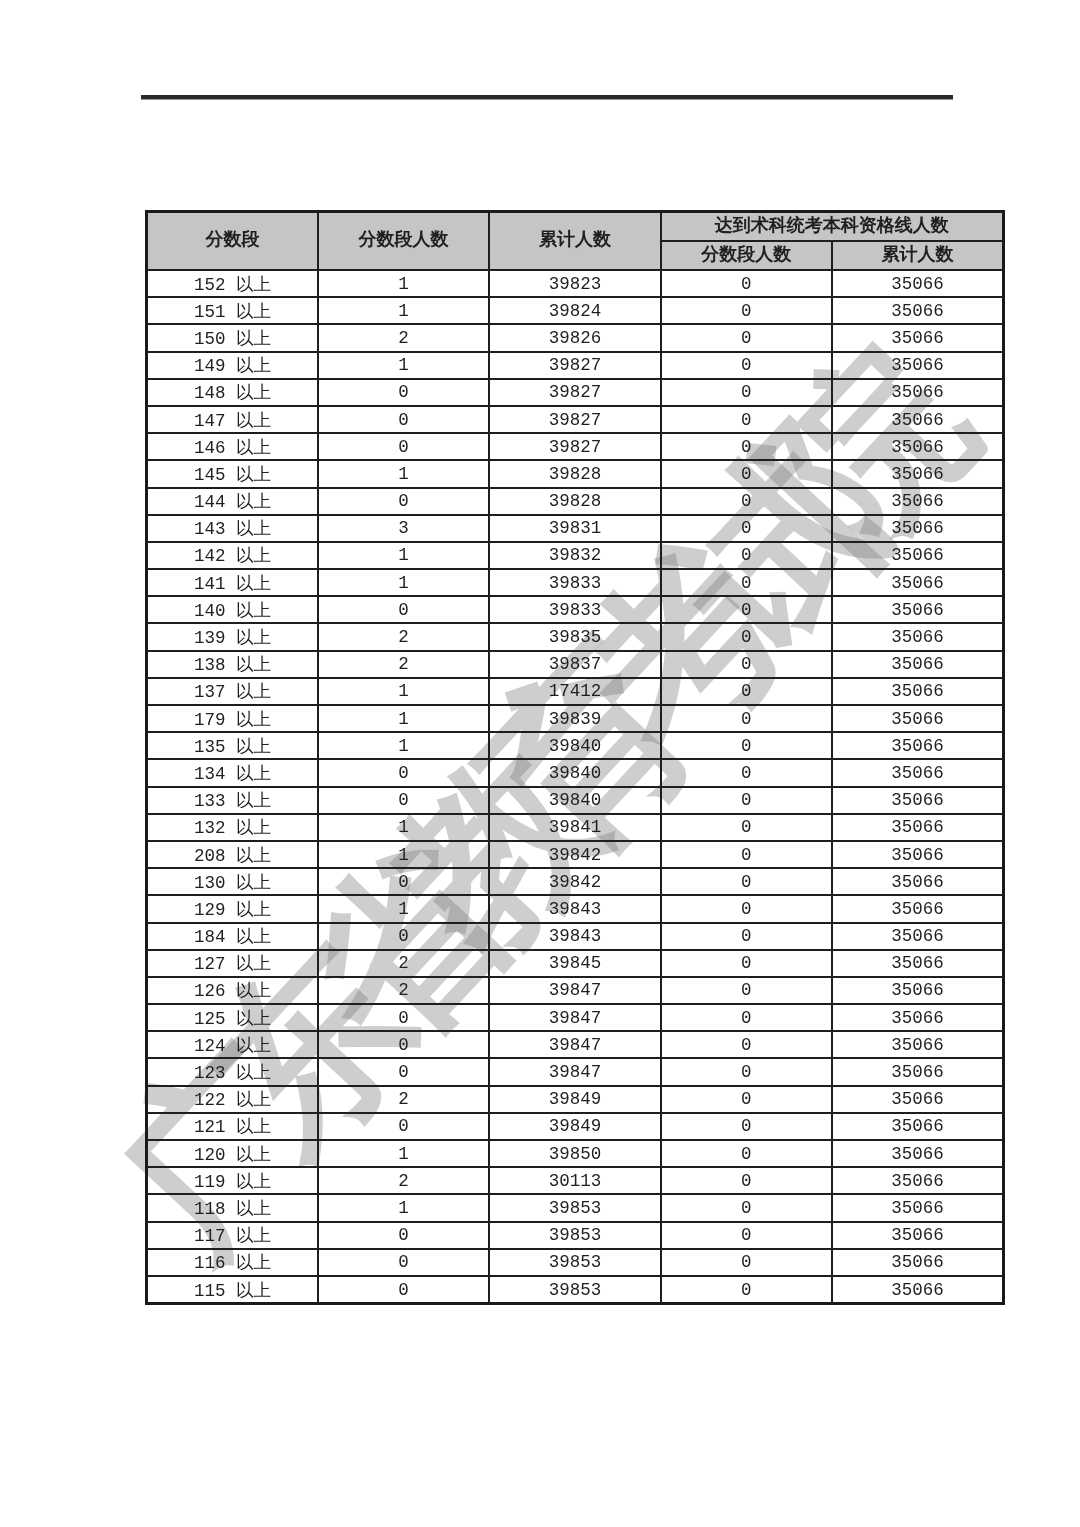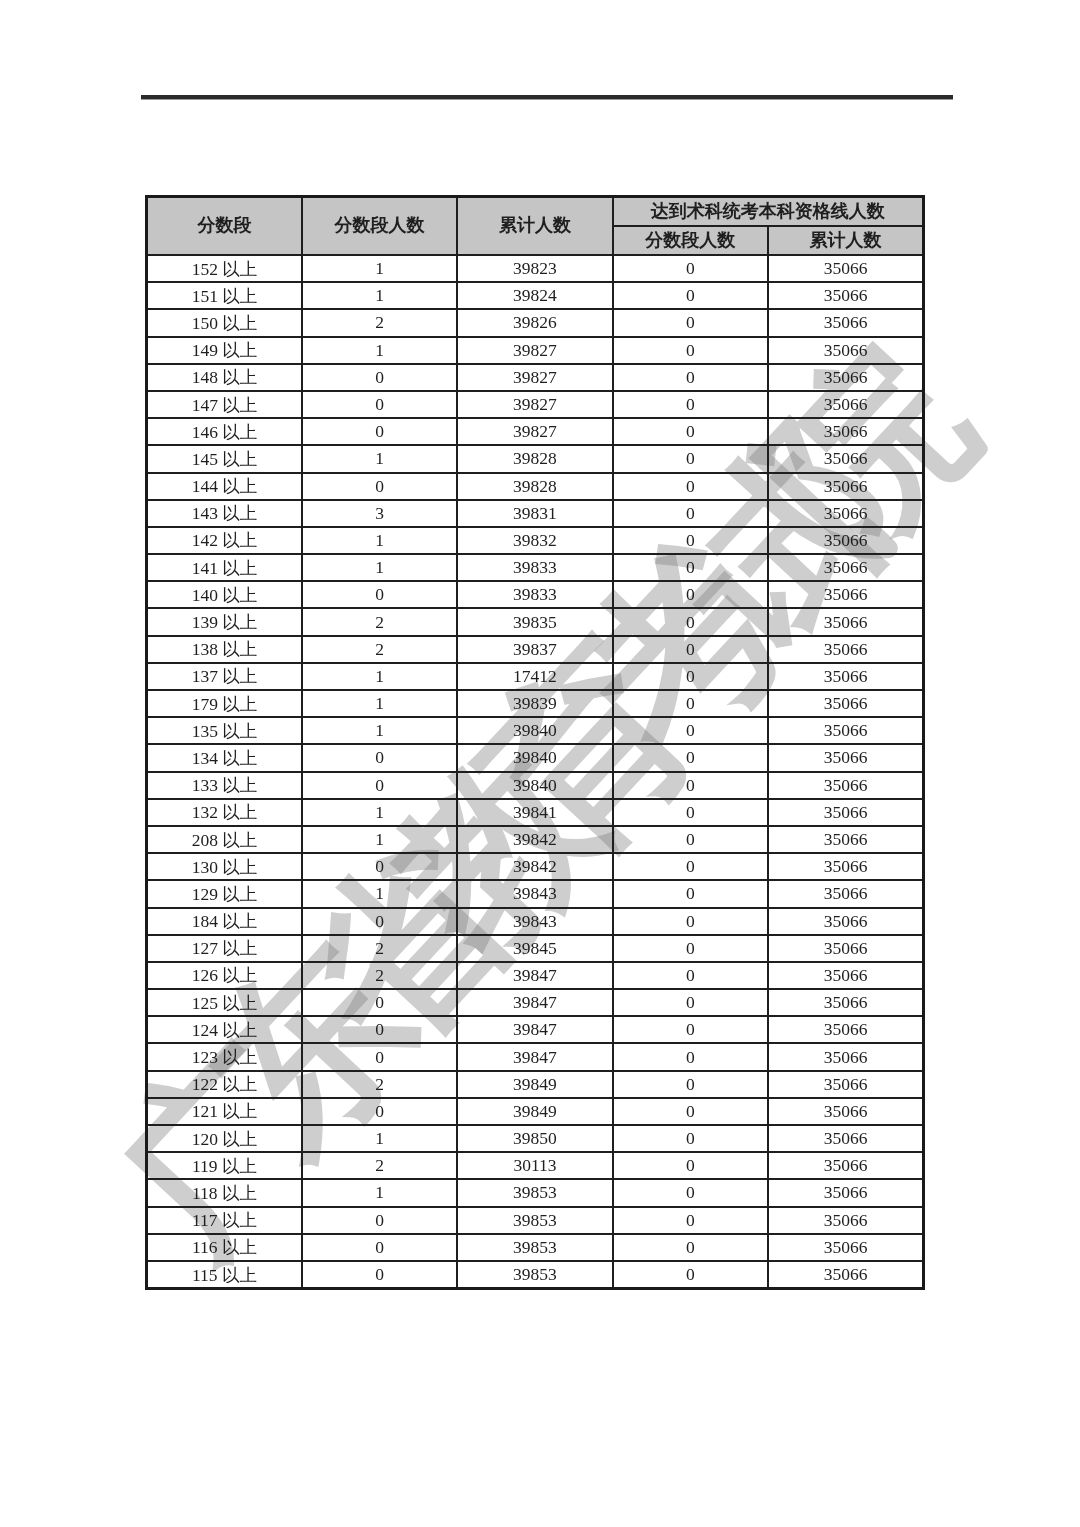--- a/index.html
+++ b/index.html
@@ -40,26 +40,27 @@
     color: rgba(125, 125, 125, 0.38);
     transform: rotate(-47deg);
     transform-origin: 50% 50%;
     z-index: 0;
     pointer-events: none;
     user-select: none;
   }
   table.score-table {
     position: absolute;
     left: 145px;
-    top: 195px;
-    width: 780px;
+    top: 210px;
+    width: 860px;
     border-collapse: collapse;
     table-layout: fixed;
     z-index: 1;
     background: transparent;
+    font-family: Liberation Mono, monospace;
   }
   table.score-table col { width: 20%; }
   table.score-table th,
   table.score-table td {
     border: 2px solid #1e1e1e;
     text-align: center;
     vertical-align: middle;
     padding: 0;
     overflow: hidden;
   }

